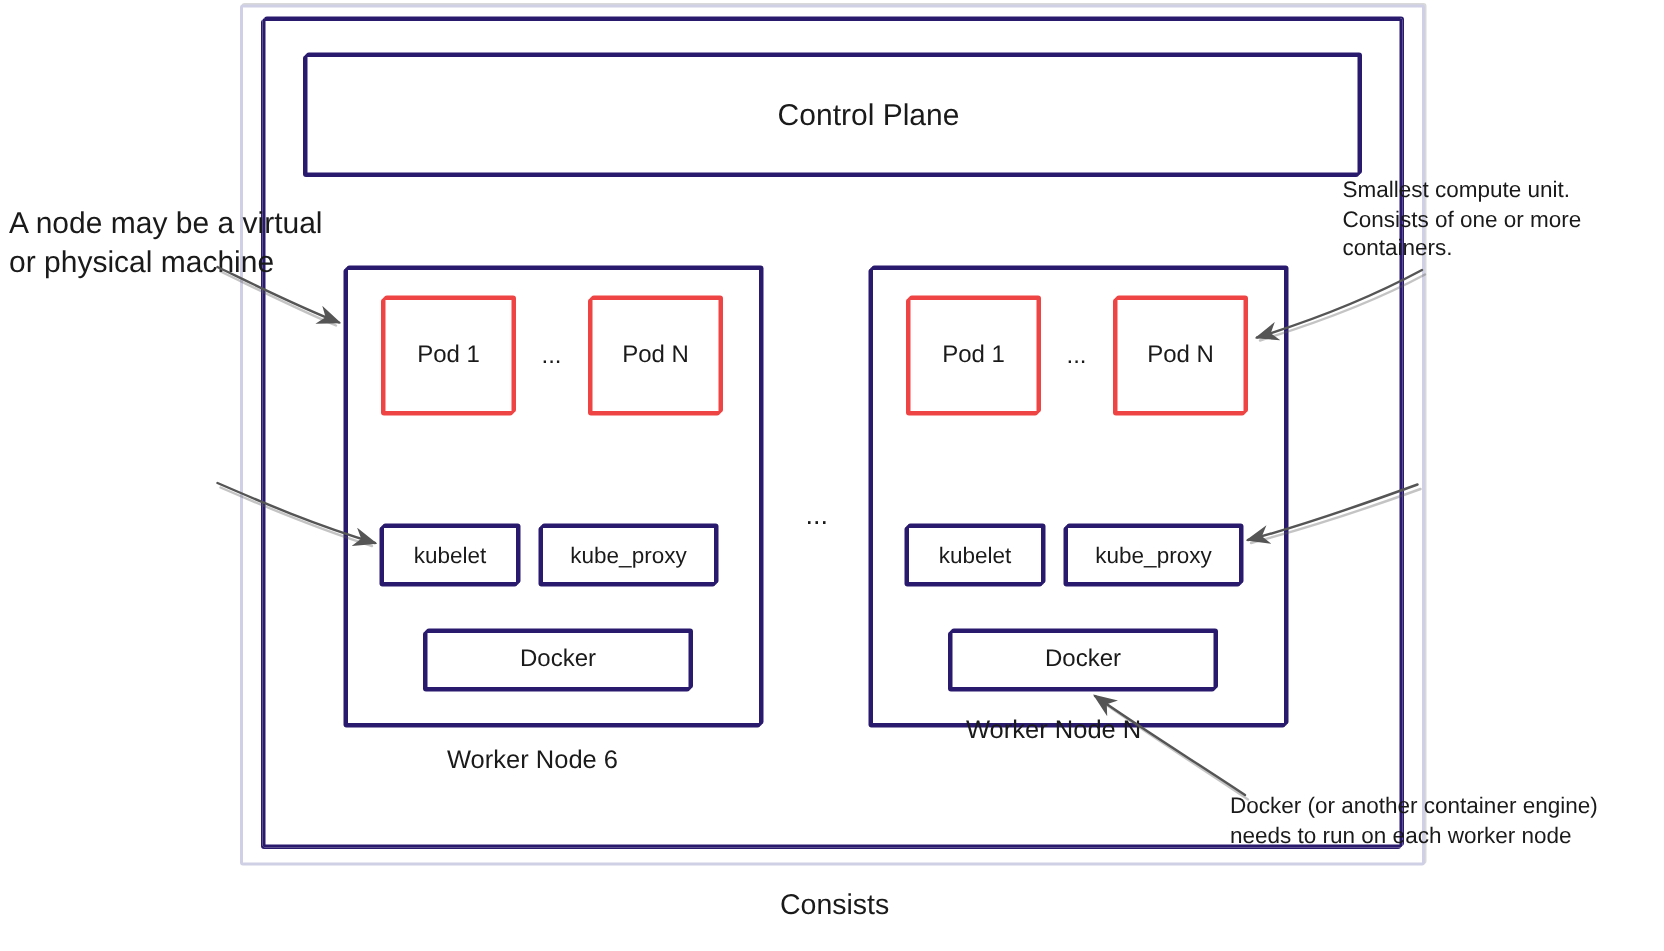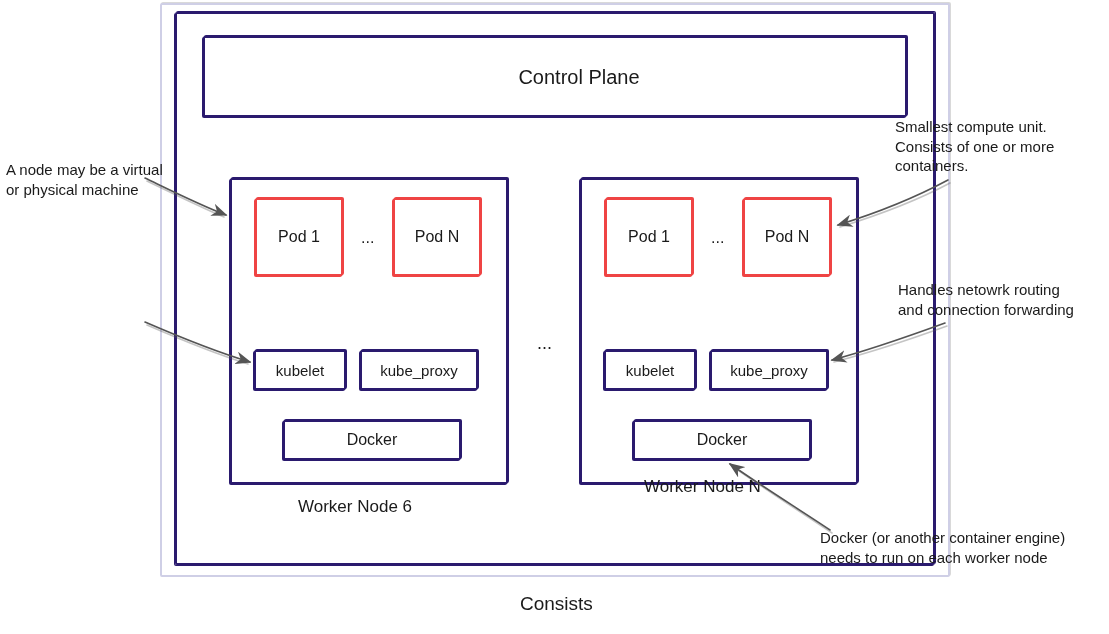--- a/index.html
+++ b/index.html
@@ -108,27 +108,25 @@
     <span style="color:#1a1a1a; font-size:15px;">kubelet</span>
   </div>
   <div class="box rough center-text" style="left:710px; top:350px; width:118px; height:40px; border-color:#2a1a6e; color:#2a1a6e;">
     <span style="color:#1a1a1a; font-size:15px;">kube_proxy</span>
   </div>
 
   <div class="box rough center-text" style="left:633px; top:420px; width:178px; height:40px; border-color:#2a1a6e; color:#2a1a6e;">
     <span style="color:#1a1a1a; font-size:16px;">Docker</span>
   </div>
 
-  <div class="label" style="left:6px; top:136px; font-size:15px;margin-top:24px;">A node may be a virtual
+  <div class="label" style="left:6px; top:136px; font-size:20px;">A node may be a virtual
 or physical machine</div>
   <div class="label" style="left:895px; top:117px; font-size:15px;">Smallest compute unit.
 Consists of one or more
 containers.</div>
-  <div class="label" style="left:898px; top:280px; font-size:15px;">Handles netowrk routing
-and connection forwarding</div>
   <div class="label" style="left:820px; top:528px; font-size:15px;">Docker (or another container engine)
 needs to run on each worker node</div>
 
   <svg class="overlay">
     <defs>
       <marker id="arrowhead" markerWidth="10" markerHeight="8" refX="9" refY="4" orient="auto" markerUnits="strokeWidth">
         <path d="M0,0 L10,4 L0,8 L3,4 Z" fill="#555"></path>
       </marker>
     </defs>
     <g stroke="#555" stroke-width="1.6" fill="none" stroke-linecap="round">

